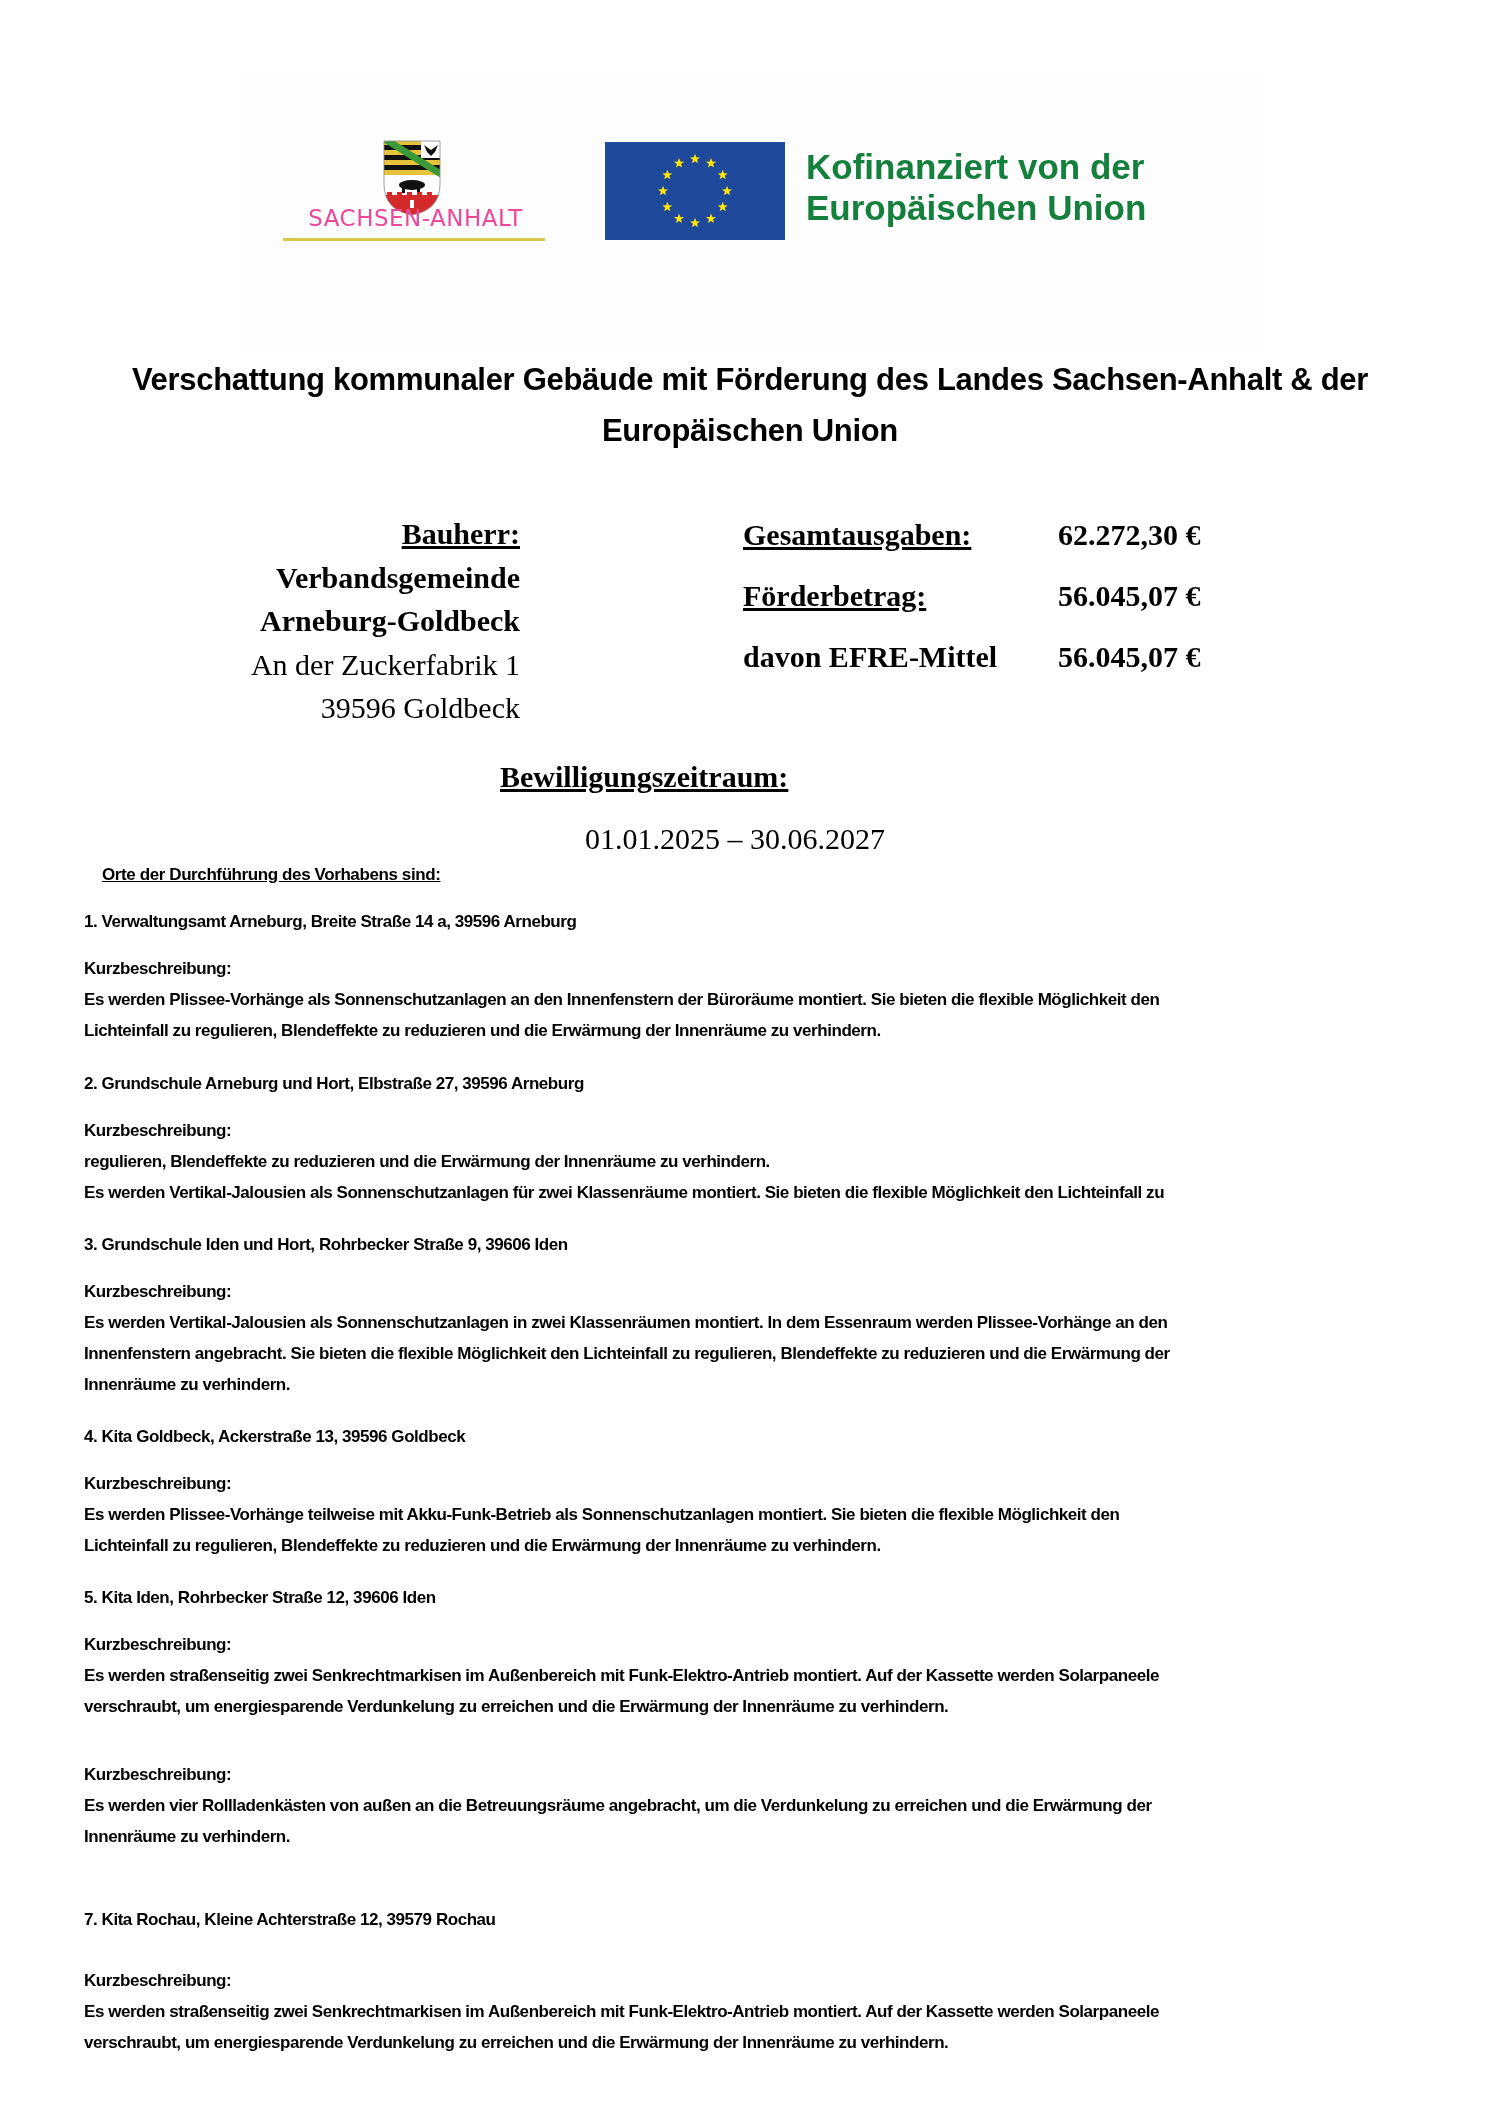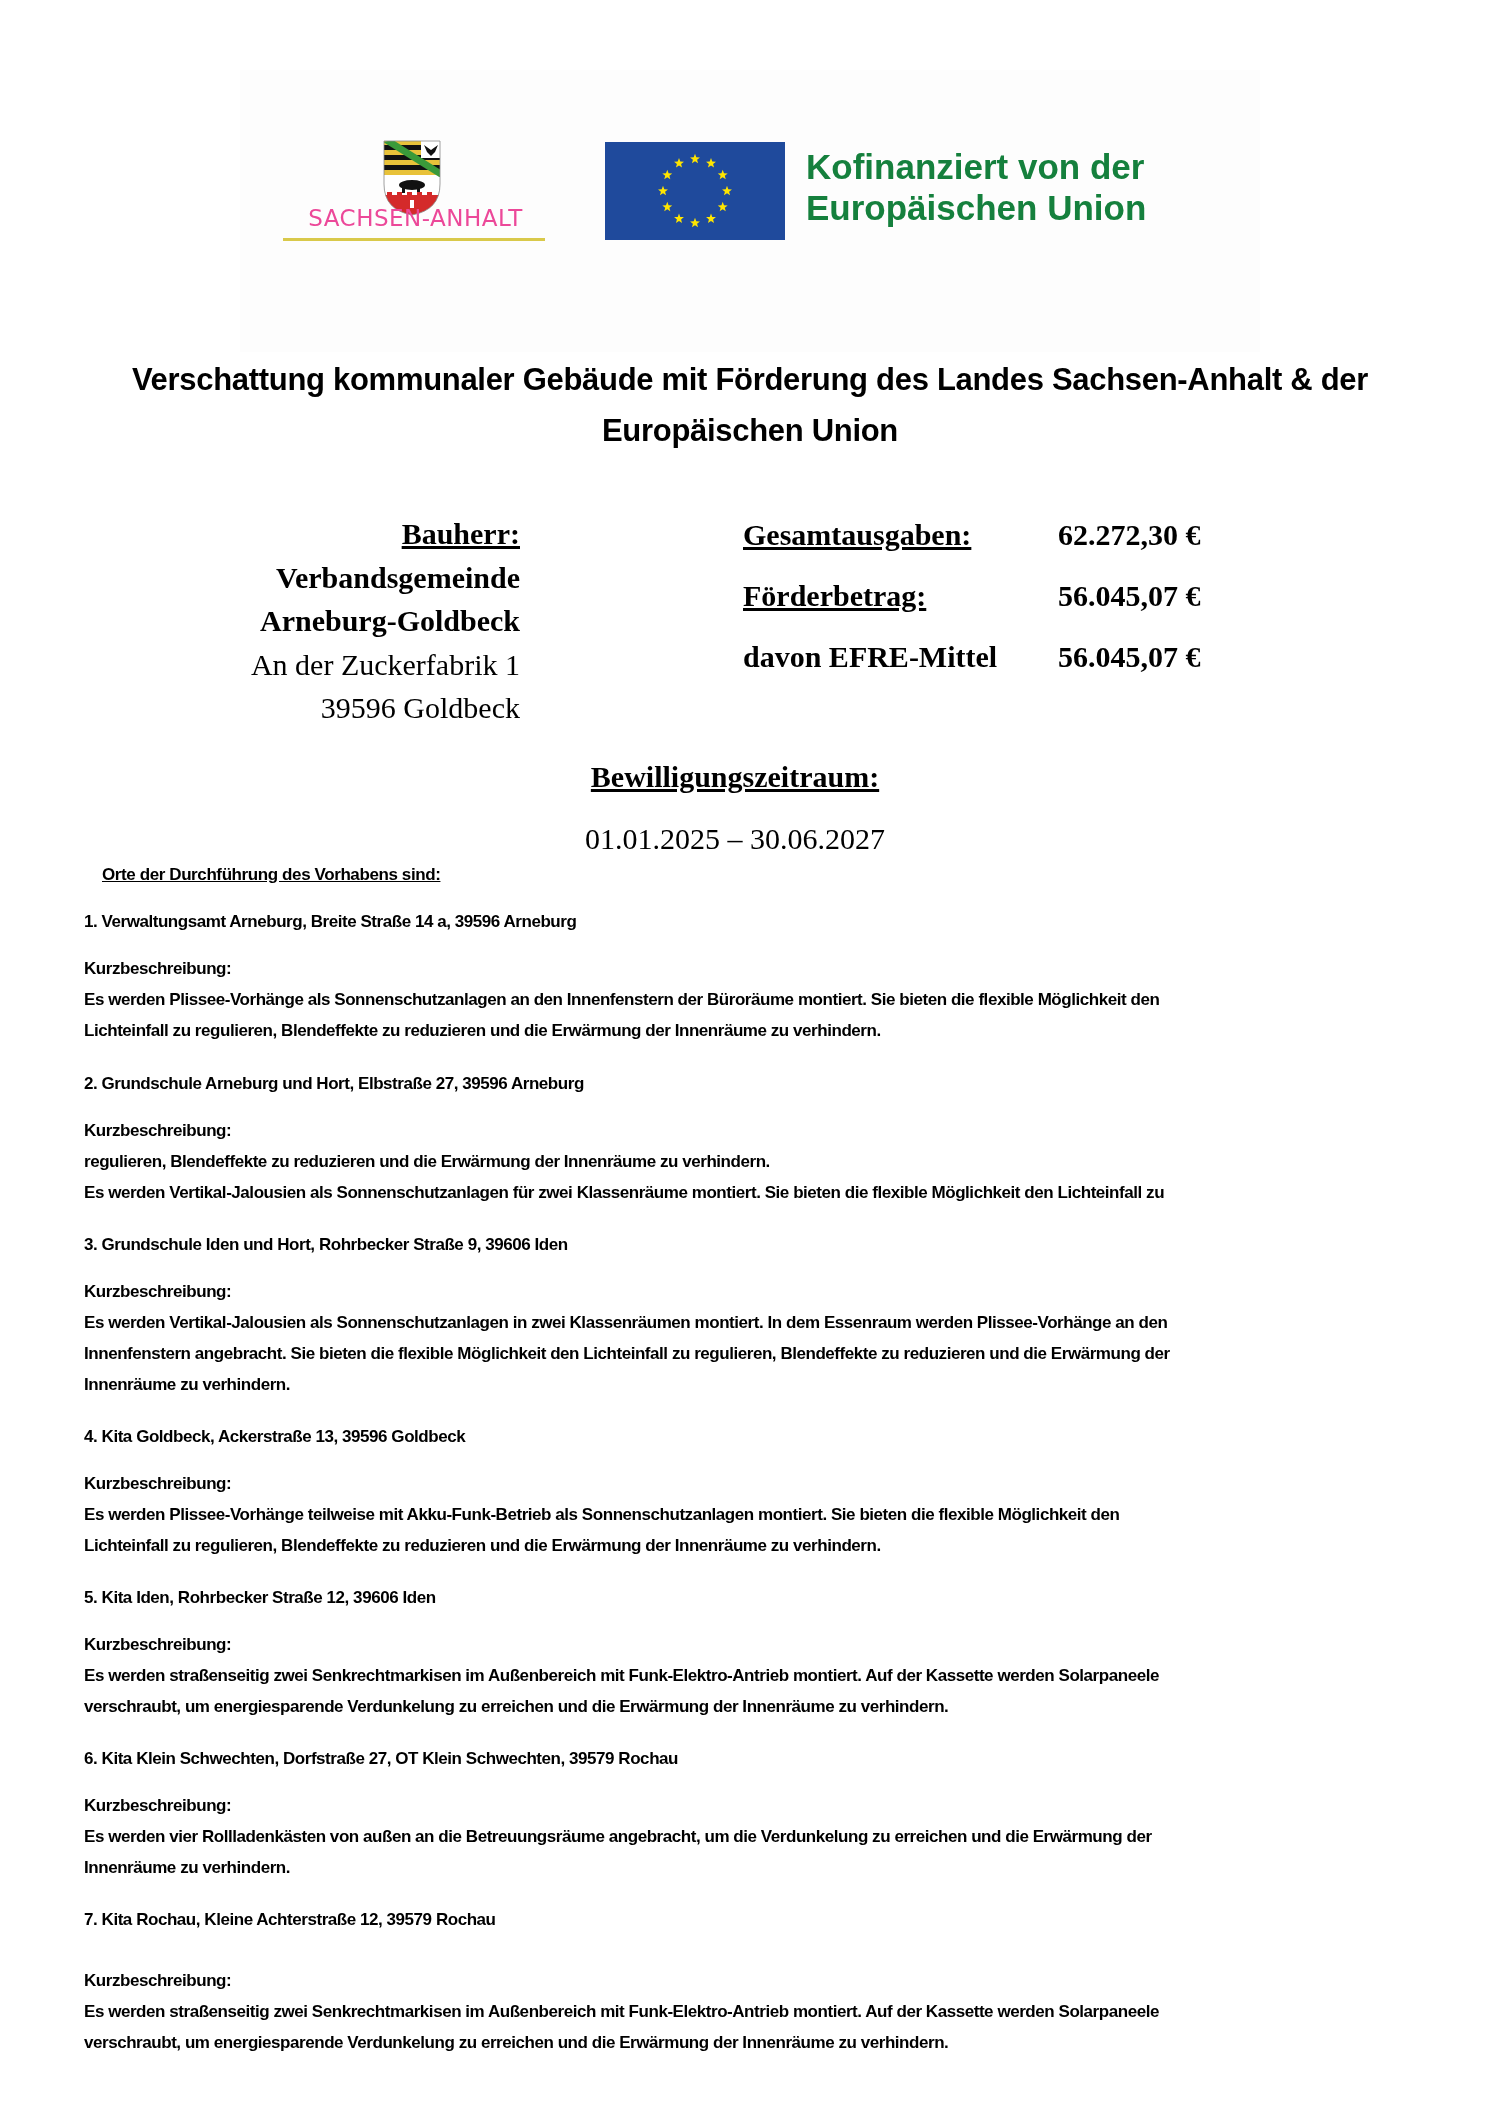--- a/index.html
+++ b/index.html
@@ -21,21 +21,21 @@
   #bauherr { left: 150px; top: 512px; width: 370px; text-align: right; font-family: "Liberation Serif", serif; font-size: 30px; line-height: 43.5px; }
   #bauherr .lbl { font-weight: bold; text-decoration: underline; }
   #bauherr .bold { font-weight: bold; }
 
   
   .amt-label { left: 743px; font-family: "Liberation Serif", serif; font-weight: bold; font-size: 30px; white-space: nowrap; }
   .amt-label.ul { text-decoration: underline; }
   .amt-value { left: 1058px; font-family: "Liberation Serif", serif; font-weight: bold; font-size: 30px; white-space: nowrap; }
 
   
-  #bz-label { left: 500px; top: 760px; width: 470px; text-align: center; font-family: "Liberation Serif", serif; font-weight: bold; font-size: 30px; text-decoration: underline; }
+  #bz-label { left: 500px; top: 760px; width: 470px; font-family: "Liberation Serif", serif; font-weight: bold; font-size: 30px; text-decoration: underline; }
   #bz-dates { left: 500px; top: 822px; width: 470px; text-align: center; font-family: "Liberation Serif", serif; font-size: 30px; }
 
   
   #orte-header { left: 102px; top: 865px; font-family: "Liberation Sans", sans-serif; font-weight: bold; font-size: 17px; text-decoration: underline; white-space: nowrap; letter-spacing: -0.4px; }
   .item { position: absolute; left: 84px; width: 1300px; font-family: "Liberation Sans", sans-serif; font-weight: bold; font-size: 17px; letter-spacing: -0.45px; }
   .item .heading { display: block; height: 31px; line-height: 31px; }
   .item .spacer { display: block; height: 16px; }
   .item .kurz { display: block; line-height: 31px; }
   .item .desc { display: block; line-height: 31px; }
 </style>
@@ -160,21 +160,20 @@
 
 <div class="item" style="top:1582px">
   <span class="heading">5. Kita Iden, Rohrbecker Straße 12, 39606 Iden</span>
   <span class="spacer"></span>
   <span class="kurz">Kurzbeschreibung:</span>
   <span class="desc">Es werden straßenseitig zwei Senkrechtmarkisen im Außenbereich mit Funk-Elektro-Antrieb montiert. Auf der Kassette werden Solarpaneele</span>
   <span class="desc">verschraubt, um energiesparende Verdunkelung zu erreichen und die Erwärmung der Innenräume zu verhindern.</span>
 </div>
 
 <div class="item" style="top:1743px">
-  <span class="heading">6. Kita Klein Schwechten, Dorfstraße 27, OT Klein Schwechten, 39579 Rochau</span>
   <span class="spacer"></span>
   <span class="kurz">Kurzbeschreibung:</span>
   <span class="desc">Es werden vier Rollladenkästen von außen an die Betreuungsräume angebracht, um die Verdunkelung zu erreichen und die Erwärmung der</span>
   <span class="desc">Innenräume zu verhindern.</span>
 </div>
 
 <div class="item" style="top:1904px">
   <span class="heading">7. Kita Rochau, Kleine Achterstraße 12, 39579 Rochau</span>
   <span class="spacer" style="height:30px"></span>
   <span class="kurz">Kurzbeschreibung:</span>

